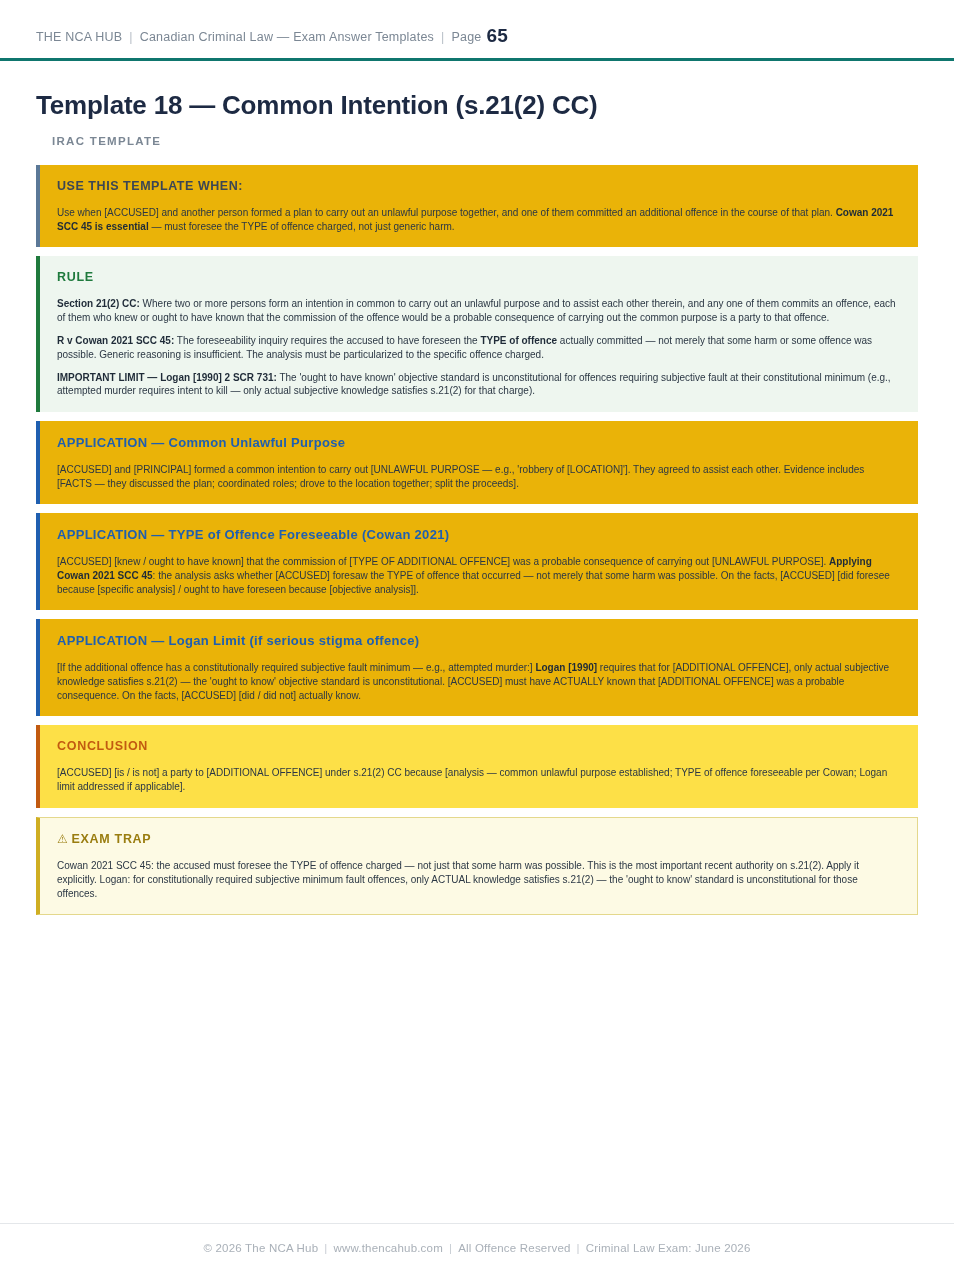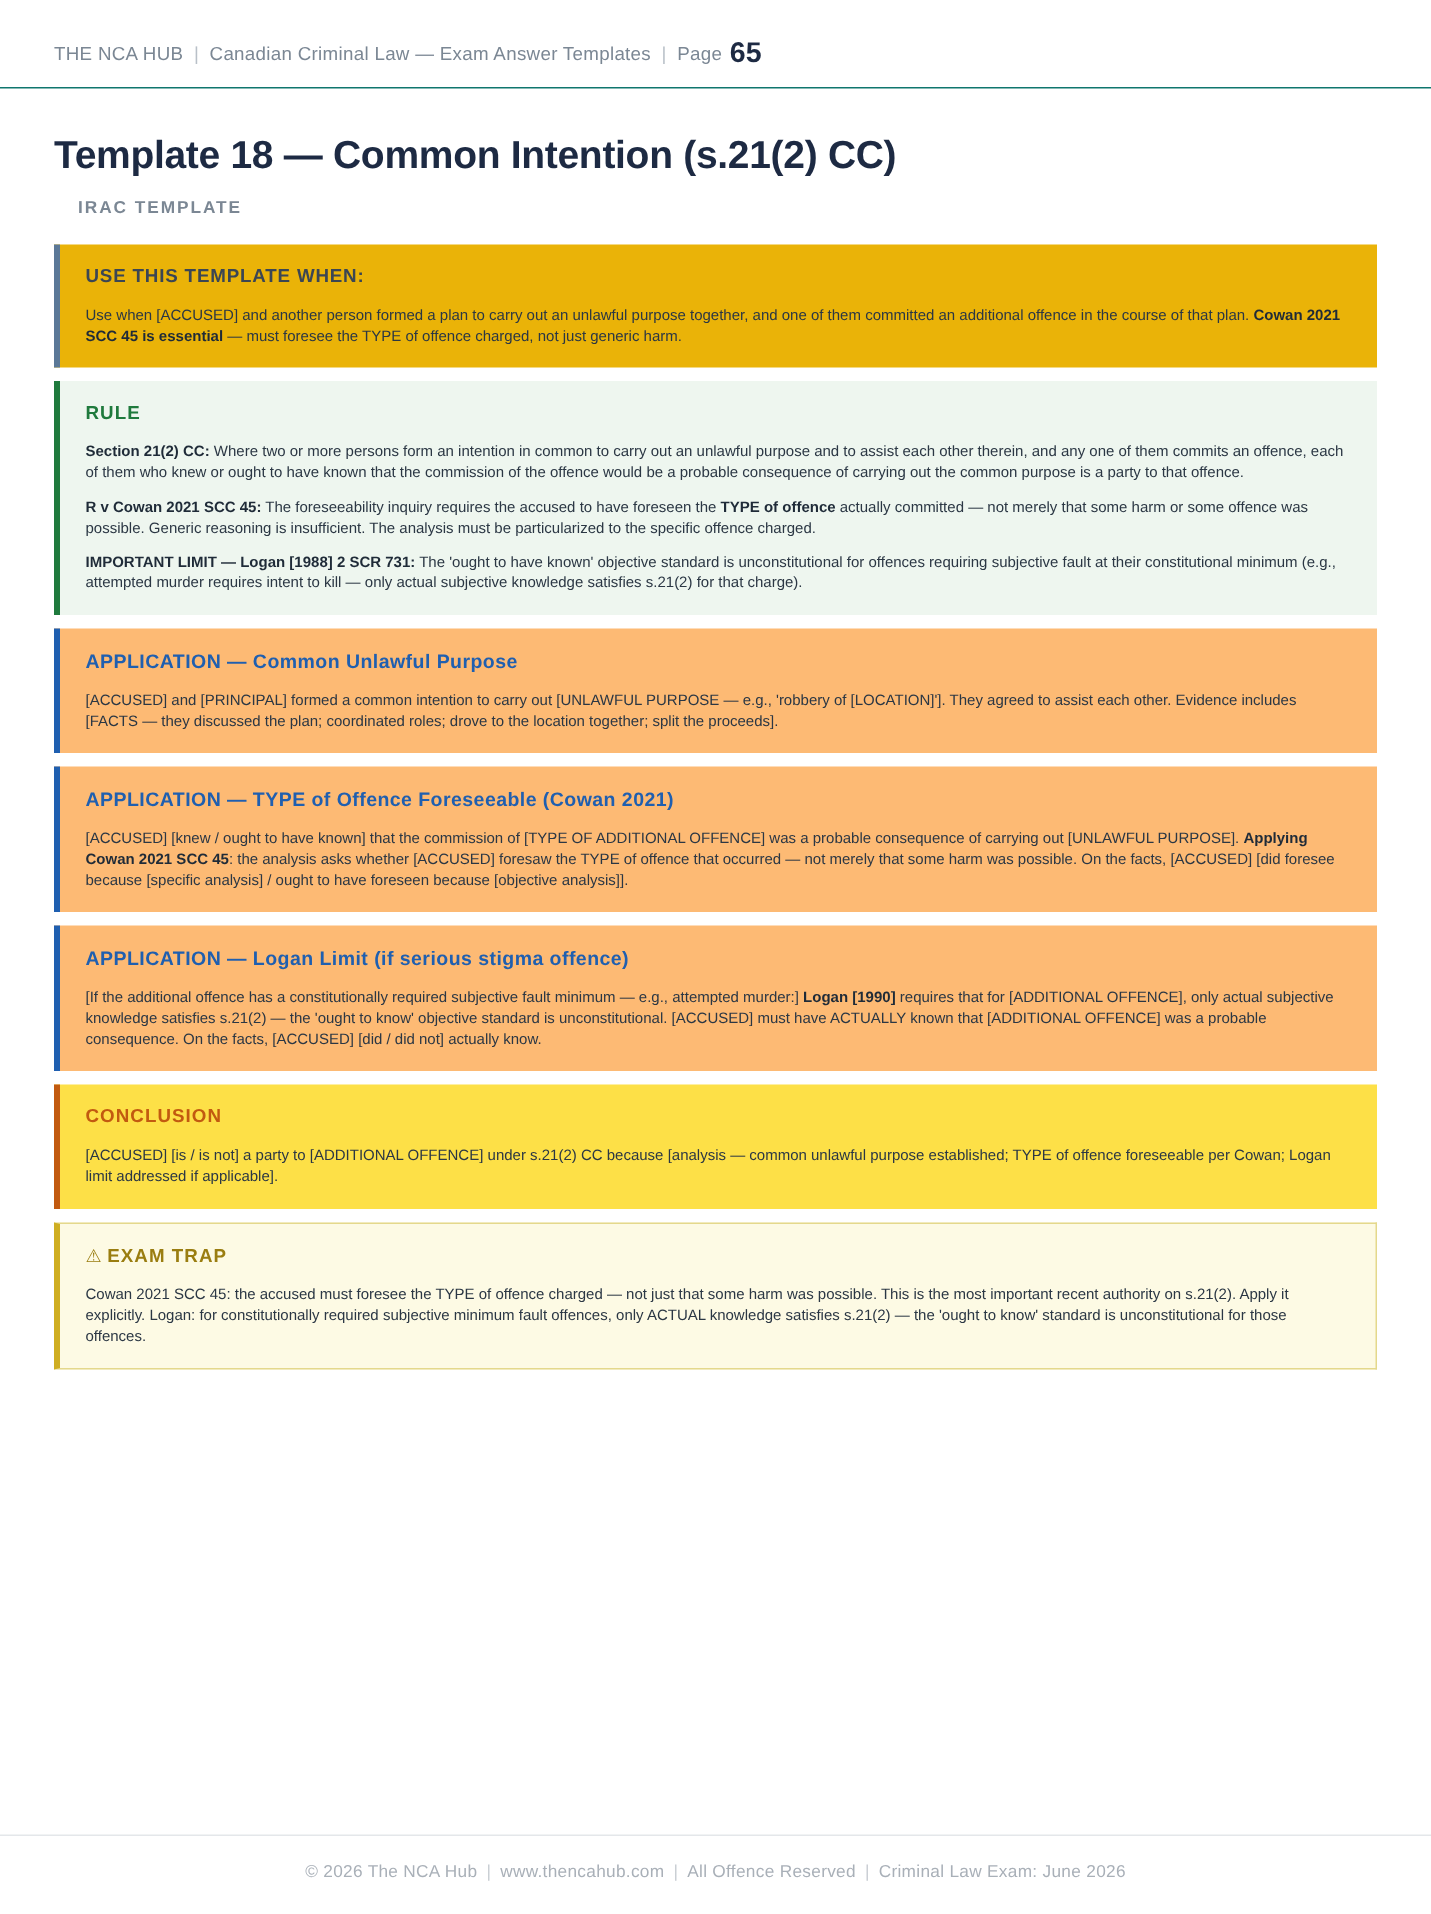--- a/index.html
+++ b/index.html
@@ -20,21 +20,21 @@
     width: 954px;
     min-height: 1276px;
     padding: 0;
     display: flex;
     flex-direction: column;
   }
 
   
   .page-header {
     padding: 24px 36px 12px 36px;
-    border-bottom: 1px solid #0f766e;
+    border-bottom: 3px solid #0f766e;
     display: flex;
     align-items: baseline;
   }
   .hdr-line {
     font-size: 12.5px;
     color: #7b8794;
     letter-spacing: .2px;
     white-space: nowrap;
   }
   .hdr-sep {
@@ -103,21 +103,21 @@
   }
   .v-usewhen .block-label { color: #3b4654; letter-spacing: .55px; }
 
   .v-rule {
     background: #eef6ef;
     border-left-color: #1f7a3d;
   }
   .v-rule .block-label { color: #1f7a3d; }
 
   .v-application {
-    background: #fdba74;
+    background: #eab308;
     border-left-color: #1f5fb0;
   }
   .v-application .block-label {
     color: #1f5fb0;
     letter-spacing: .3px;
     font-size: 13px;
   }
 
   .v-conclusion {
     background: #fde047;
@@ -172,21 +172,21 @@
 
   <div class="content" id="content-blocks">
       <div class="block v-usewhen">
         <div class="block-label"><span>USE THIS TEMPLATE WHEN:</span></div>
         <p><span>Use when [ACCUSED] and another person formed a plan to carry out an unlawful purpose together, and one of them committed an additional offence in the course of that plan. </span><strong>Cowan 2021 SCC 45 is essential</strong><span> — must foresee the TYPE of offence charged, not just generic harm.</span></p>
       </div>
       <div class="block v-rule">
         <div class="block-label"><span>RULE</span></div>
         <p><strong>Section 21(2) CC:</strong><span> Where two or more persons form an intention in common to carry out an unlawful purpose and to assist each other therein, and any one of them commits an offence, each of them who knew or ought to have known that the commission of the offence would be a probable consequence of carrying out the common purpose is a party to that offence.</span></p>
         <p><strong>R v Cowan 2021 SCC 45:</strong><span> The foreseeability inquiry requires the accused to have foreseen the </span><strong>TYPE of offence</strong><span> actually committed — not merely that some harm or some offence was possible. Generic reasoning is insufficient. The analysis must be particularized to the specific offence charged.</span></p>
-        <p><strong>IMPORTANT LIMIT — Logan [1988] 2 SCR 731:</strong><span> The 'ought to have known' objective standard is unconstitutional for offences requiring subjective fault at their constitutional minimum (e.g., attempted murder requires intent to kill — only actual subjective knowledge satisfies s.21(2) for that charge).</span></p>
+        <p><strong>IMPORTANT LIMIT — Logan [1990] 2 SCR 731:</strong><span> The 'ought to have known' objective standard is unconstitutional for offences requiring subjective fault at their constitutional minimum (e.g., attempted murder requires intent to kill — only actual subjective knowledge satisfies s.21(2) for that charge).</span></p>
       </div>
       <div class="block v-application">
         <div class="block-label"><span>APPLICATION — Common Unlawful Purpose</span></div>
         <p><span>[ACCUSED] and [PRINCIPAL] formed a common intention to carry out [UNLAWFUL PURPOSE — e.g., 'robbery of [LOCATION]']. They agreed to assist each other. Evidence includes [FACTS — they discussed the plan; coordinated roles; drove to the location together; split the proceeds].</span></p>
       </div>
       <div class="block v-application">
         <div class="block-label"><span>APPLICATION — TYPE of Offence Foreseeable (Cowan 2021)</span></div>
         <p><span>[ACCUSED] [knew / ought to have known] that the commission of [TYPE OF ADDITIONAL OFFENCE] was a probable consequence of carrying out [UNLAWFUL PURPOSE]. </span><strong>Applying Cowan 2021 SCC 45</strong><span>: the analysis asks whether [ACCUSED] foresaw the TYPE of offence that occurred — not merely that some harm was possible. On the facts, [ACCUSED] [did foresee because [specific analysis] / ought to have foreseen because [objective analysis]].</span></p>
       </div>
       <div class="block v-application">

